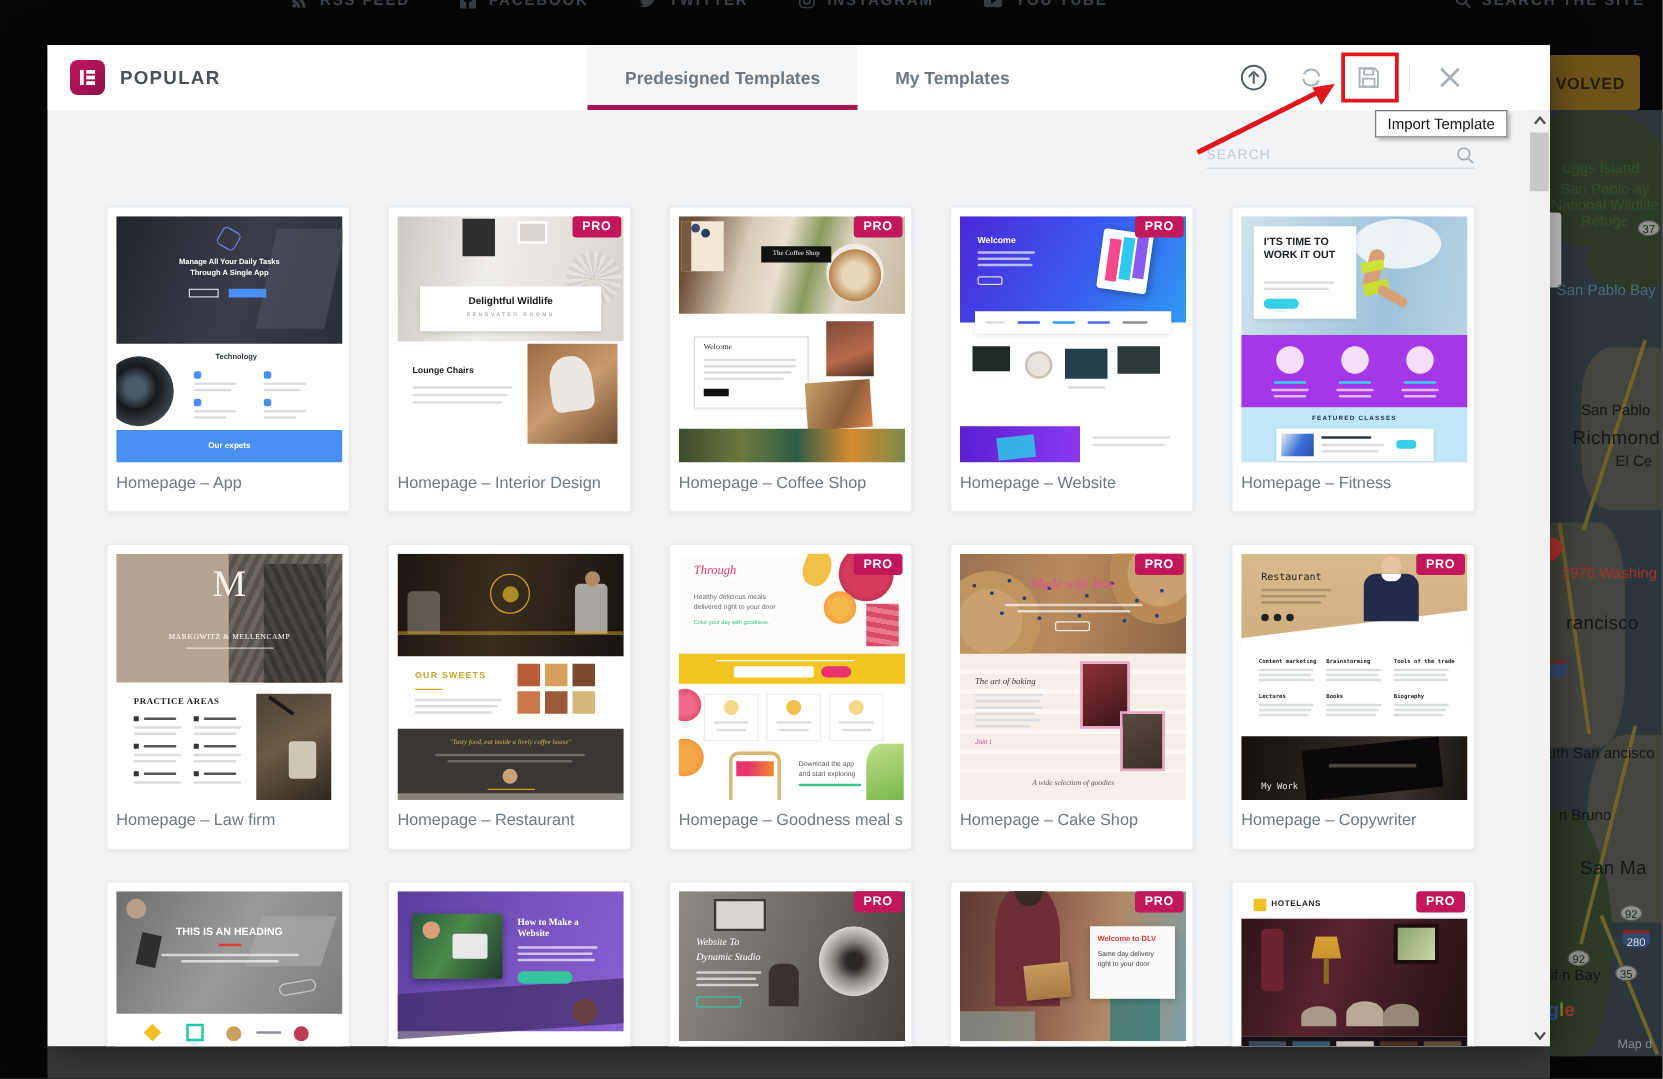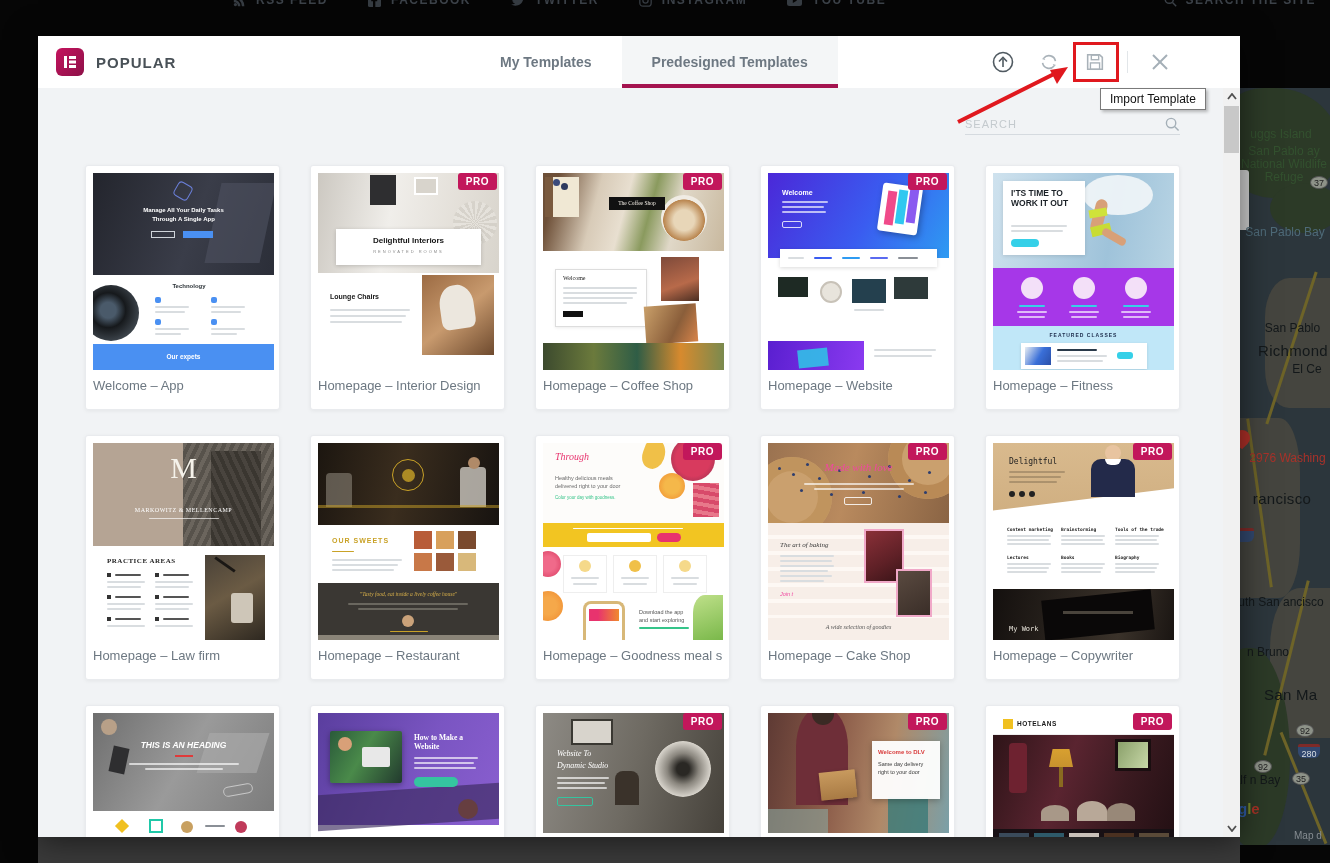--- a/index.html
+++ b/index.html
@@ -119,20 +119,21 @@
     </div>
     <span class="site-search">
       <svg width="13" height="13" viewBox="0 0 16 16">
           <circle cx="6.5" cy="6.5" r="5" fill="none" stroke="#3c4249" stroke-width="1.8"></circle>
           <line x1="10.5" y1="10.5" x2="15" y2="15" stroke="#3c4249" stroke-width="1.8"></line>
         </svg>
       <span>SEARCH THE SITE</span>
     </span>
   </div>
 
+  <button class="bg-btn">VOLVED</button>
 
   <div class="map">
     <div class="green" style="left:-20px;top:0;width:120px;height:110px;"></div>
     <div class="green" style="left:30px;top:95px;width:70px;height:50px;border-radius:50%;"></div>
     <div class="land" style="left:25px;top:190px;width:80px;height:130px;border-radius:30% 0 0 30%;"></div>
     <div class="land" style="left:-10px;top:330px;width:70px;height:180px;border-radius:0 30% 30% 0;"></div>
     <div class="land" style="left:30px;top:500px;width:75px;height:150px;border-radius:40% 0 0 20%;"></div>
     <div class="green" style="left:-20px;top:560px;width:70px;height:200px;"></div>
     <div class="road" style="left:50px;top:180px;width:3px;height:160px;transform:rotate(18deg);"></div>
     <div class="road" style="left:18px;top:330px;width:3px;height:170px;transform:rotate(-8deg);"></div>
@@ -171,25 +172,25 @@
       <div class="logo">
         <svg width="16" height="16" viewBox="0 0 16 16">
             <rect x="2" y="2" width="3" height="12" fill="#fff"></rect>
             <rect x="7" y="2" width="7" height="3" fill="#fff"></rect>
             <rect x="7" y="6.5" width="7" height="3" fill="#fff"></rect>
             <rect x="7" y="11" width="7" height="3" fill="#fff"></rect>
           </svg>
       </div>
       <div class="m-title">POPULAR</div>
       <div class="tabs">
+        <div class="tab active">
+            <span>Predesigned Templates</span>
+          </div>
         <div class="tab">
             <span>My Templates</span>
-          </div>
-        <div class="tab active">
-            <span>Predesigned Templates</span>
           </div>
       </div>
       <div class="toolbar">
         <div class="tool-btn">
           <svg width="24" height="24" viewBox="0 0 24 24">
               <circle cx="12" cy="12" r="9.5" fill="none" stroke="#505a61" stroke-width="1.6"></circle>
               <line x1="12" y1="17" x2="12" y2="9" stroke="#505a61" stroke-width="1.6"></line>
               <path d="M8 11.5 12 7.5l4 4" fill="none" stroke="#505a61" stroke-width="1.6"></path>
             </svg>
         </div>
@@ -256,31 +257,31 @@
             <div class="tl" style="left:118px;top:138px;width:30px;"></div>
           <div class="b" style="left:62px;top:146px;width:6px;height:6px;background:#4a90f2;border-radius:2px;"></div>
             <div class="tl" style="left:62px;top:155px;width:34px;"></div>
             <div class="tl" style="left:62px;top:160px;width:26px;"></div>
           <div class="b" style="left:118px;top:146px;width:6px;height:6px;background:#4a90f2;border-radius:2px;"></div>
             <div class="tl" style="left:118px;top:155px;width:34px;"></div>
             <div class="tl" style="left:118px;top:160px;width:26px;"></div>
           <div class="b" style="left:0;top:171px;width:181px;height:26px;background:#4a90f2;"></div>
           <div class="txt" style="left:0;top:180px;width:181px;text-align:center;color:#fff;font-size:6.5px;font-weight:bold;">Our expets</div>
         </div>
-        <div class="card-title">Welcome – App</div>
+        <div class="card-title">Homepage – App</div>
       </div>
 
       <div class="card">
         <div class="pv">
           <div class="b" style="left:0;top:0;width:181px;height:100px;background:linear-gradient(100deg,#ccc8c1,#f0eeea 40%,#e3dfd8 75%,#d8d4cc);"></div>
           <div class="b" style="left:52px;top:2px;width:26px;height:30px;background:#2e2e30;"></div>
           <div class="b" style="left:96px;top:4px;width:24px;height:18px;border:2px solid #fff;background:#d8d4cc;"></div>
           <div class="b" style="left:135px;top:28px;width:44px;height:44px;border-radius:50%;background:repeating-conic-gradient(#e8e5df 0 10deg,#d2cec6 10deg 20deg);opacity:.7;"></div>
           <div class="b" style="left:18px;top:56px;width:145px;height:36px;background:#fff;box-shadow:0 1px 4px rgba(0,0,0,.18);"></div>
-          <div class="txt" style="left:18px;top:63px;width:145px;text-align:center;color:#151515;font-size:8px;font-weight:bold;">Delightful Interiors</div>
+          <div class="txt" style="left:18px;top:63px;width:145px;text-align:center;color:#151515;font-size:8px;font-weight:bold;">Delightful Wildlife</div>
           <div class="txt" style="left:18px;top:77px;width:145px;text-align:center;color:#8a8a8a;font-size:4px;letter-spacing:2px;">RENOVATED ROOMS</div>
           <div class="txt" style="left:12px;top:120px;color:#161616;font-size:7px;font-weight:bold;">Lounge Chairs</div>
           <div class="tl" style="left:12px;top:136px;width:80px;"></div>
             <div class="tl" style="left:12px;top:142px;width:76px;"></div>
             <div class="tl" style="left:12px;top:148px;width:72px;"></div>
           <div class="b" style="left:104px;top:102px;width:72px;height:80px;background:linear-gradient(140deg,#9c6b43,#c89a6e 50%,#6e4a2e);"></div>
           <div class="b" style="left:122px;top:112px;width:34px;height:44px;background:#ece7de;border-radius:45% 45% 20% 20%;transform:rotate(-8deg);"></div>
         </div>
         <div class="pro">PRO</div>
         <div class="card-title">Homepage – Interior Design</div>
@@ -514,21 +515,21 @@
           <div class="txt" style="left:0;top:181px;width:181px;text-align:center;color:#555;font-size:6px;font-style:italic;font-family:'Liberation Serif',serif;">A wide selection of goodies</div>
         </div>
         <div class="pro">PRO</div>
         <div class="card-title">Homepage – Cake Shop</div>
       </div>
 
       <div class="card">
         <div class="pv">
           <div class="b" style="left:0;top:0;width:181px;height:76px;background:linear-gradient(#d9ba8e,#cfae80);"></div>
           <div class="b" style="left:-20px;top:56px;width:230px;height:40px;background:#fff;transform:rotate(-7deg);"></div>
-          <div class="txt" style="left:16px;top:14px;color:#222;font-size:8px;font-family:'DejaVu Sans Mono',monospace;">Delightful</div>
+          <div class="txt" style="left:16px;top:14px;color:#222;font-size:8px;font-family:'DejaVu Sans Mono',monospace;">Restaurant</div>
           <div class="tl" style="left:16px;top:28px;width:56px;background:#00000030;"></div>
             <div class="tl" style="left:16px;top:33px;width:52px;background:#00000030;"></div>
             <div class="tl" style="left:16px;top:38px;width:48px;background:#00000030;"></div>
           <div class="b" style="left:16px;top:48px;width:6px;height:6px;border-radius:50%;background:#222;"></div>
             <div class="b" style="left:26px;top:48px;width:6px;height:6px;border-radius:50%;background:#222;"></div>
             <div class="b" style="left:36px;top:48px;width:6px;height:6px;border-radius:50%;background:#222;"></div>
           <div class="b" style="left:112px;top:2px;width:16px;height:16px;border-radius:50%;background:#e8c4a0;"></div>
           <div class="b" style="left:98px;top:16px;width:44px;height:38px;background:#232a4a;border-radius:10px 10px 0 0;"></div>
           <div class="b" style="left:112px;top:16px;width:16px;height:6px;background:#fff;border-radius:0 0 6px 6px;"></div>
           <div class="txt" style="left:14px;top:84px;color:#222;font-size:4.5px;font-weight:bold;font-family:'DejaVu Sans Mono',monospace;">Content marketing</div>
@@ -564,21 +565,21 @@
         <div class="card-title">Homepage – Copywriter</div>
       </div>
 
       <div class="card">
         <div class="pv">
           <div class="b" style="left:0;top:0;width:181px;height:98px;background:linear-gradient(120deg,#6e6e6e,#9a9a9a 50%,#7c7c7c);"></div>
           <div class="b" style="left:110px;top:20px;width:60px;height:40px;background:#a8a8a8;transform:skewX(-18deg);opacity:.7;"></div>
           <div class="b" style="left:8px;top:6px;width:16px;height:16px;border-radius:50%;background:#b8a088;"></div>
           <div class="b" style="left:18px;top:34px;width:16px;height:26px;background:#2e2e30;transform:rotate(12deg);"></div>
           <div class="b" style="left:130px;top:72px;width:30px;height:10px;border:1px solid #c8c8c8;border-radius:5px;transform:rotate(-10deg);"></div>
-          <div class="txt" style="left:0;top:28px;width:181px;text-align:center;color:#fff;font-size:8.5px;font-weight:bold;font-style:italic;">THIS IS AN HEADING</div>
+          <div class="txt" style="left:0;top:28px;width:181px;text-align:center;color:#fff;font-size:8.5px;font-weight:bold;">THIS IS AN HEADING</div>
           <div class="b" style="left:82px;top:42px;width:18px;height:2px;background:#e03a3a;"></div>
           <div class="wl" style="left:36px;top:50px;width:110px;"></div>
             <div class="wl" style="left:52px;top:55px;width:78px;"></div>
           <div class="b" style="left:24px;top:108px;width:10px;height:10px;background:#f0c020;transform:rotate(45deg);"></div>
           <div class="b" style="left:56px;top:106px;width:14px;height:14px;border:2px solid #20c8a8;"></div>
           <div class="b" style="left:88px;top:108px;width:12px;height:12px;border-radius:50%;background:#c8a060;"></div>
           <div class="tl" style="left:112px;top:112px;width:20px;background:#8a8f96;"></div>
           <div class="b" style="left:142px;top:108px;width:12px;height:12px;border-radius:50%;background:#c03a5a;"></div>
 
         </div>

